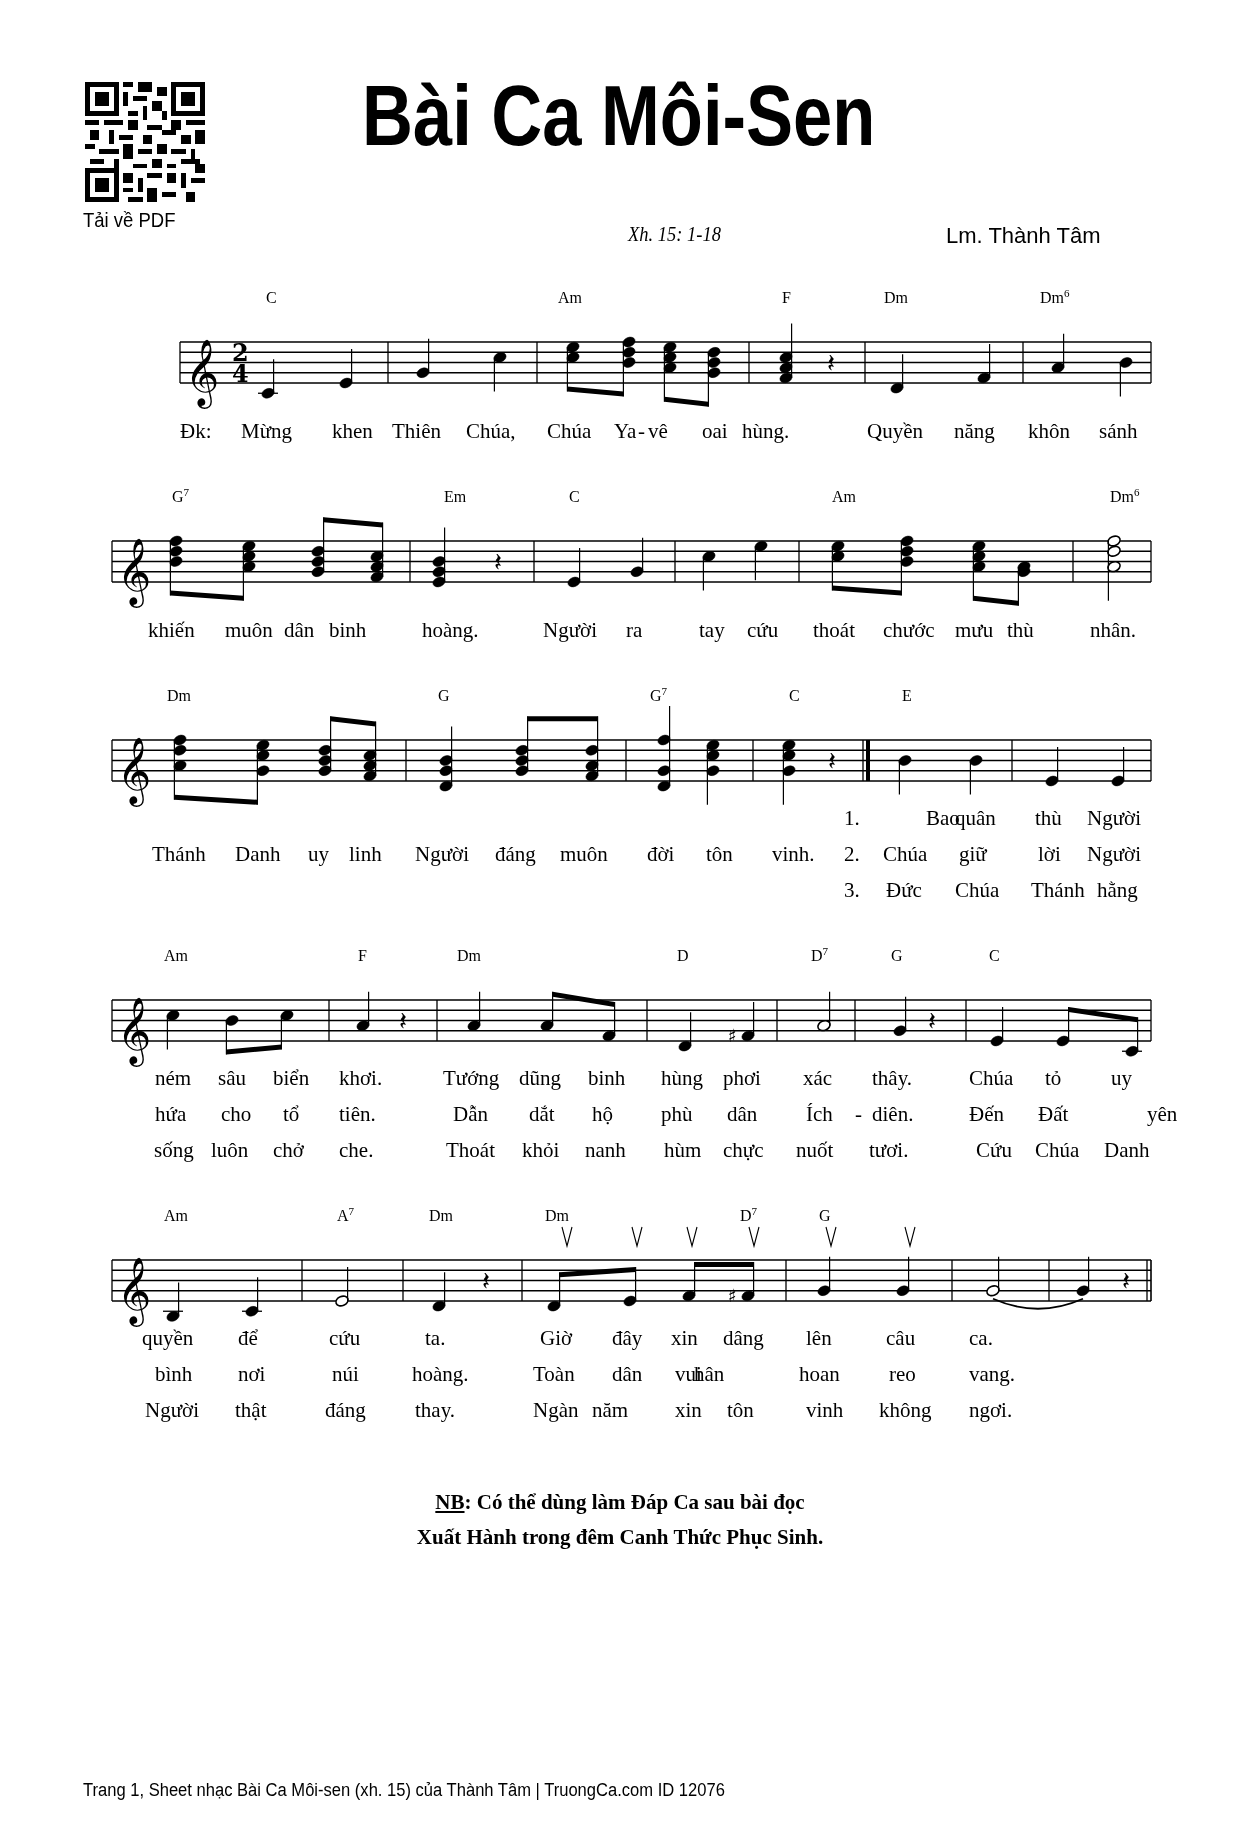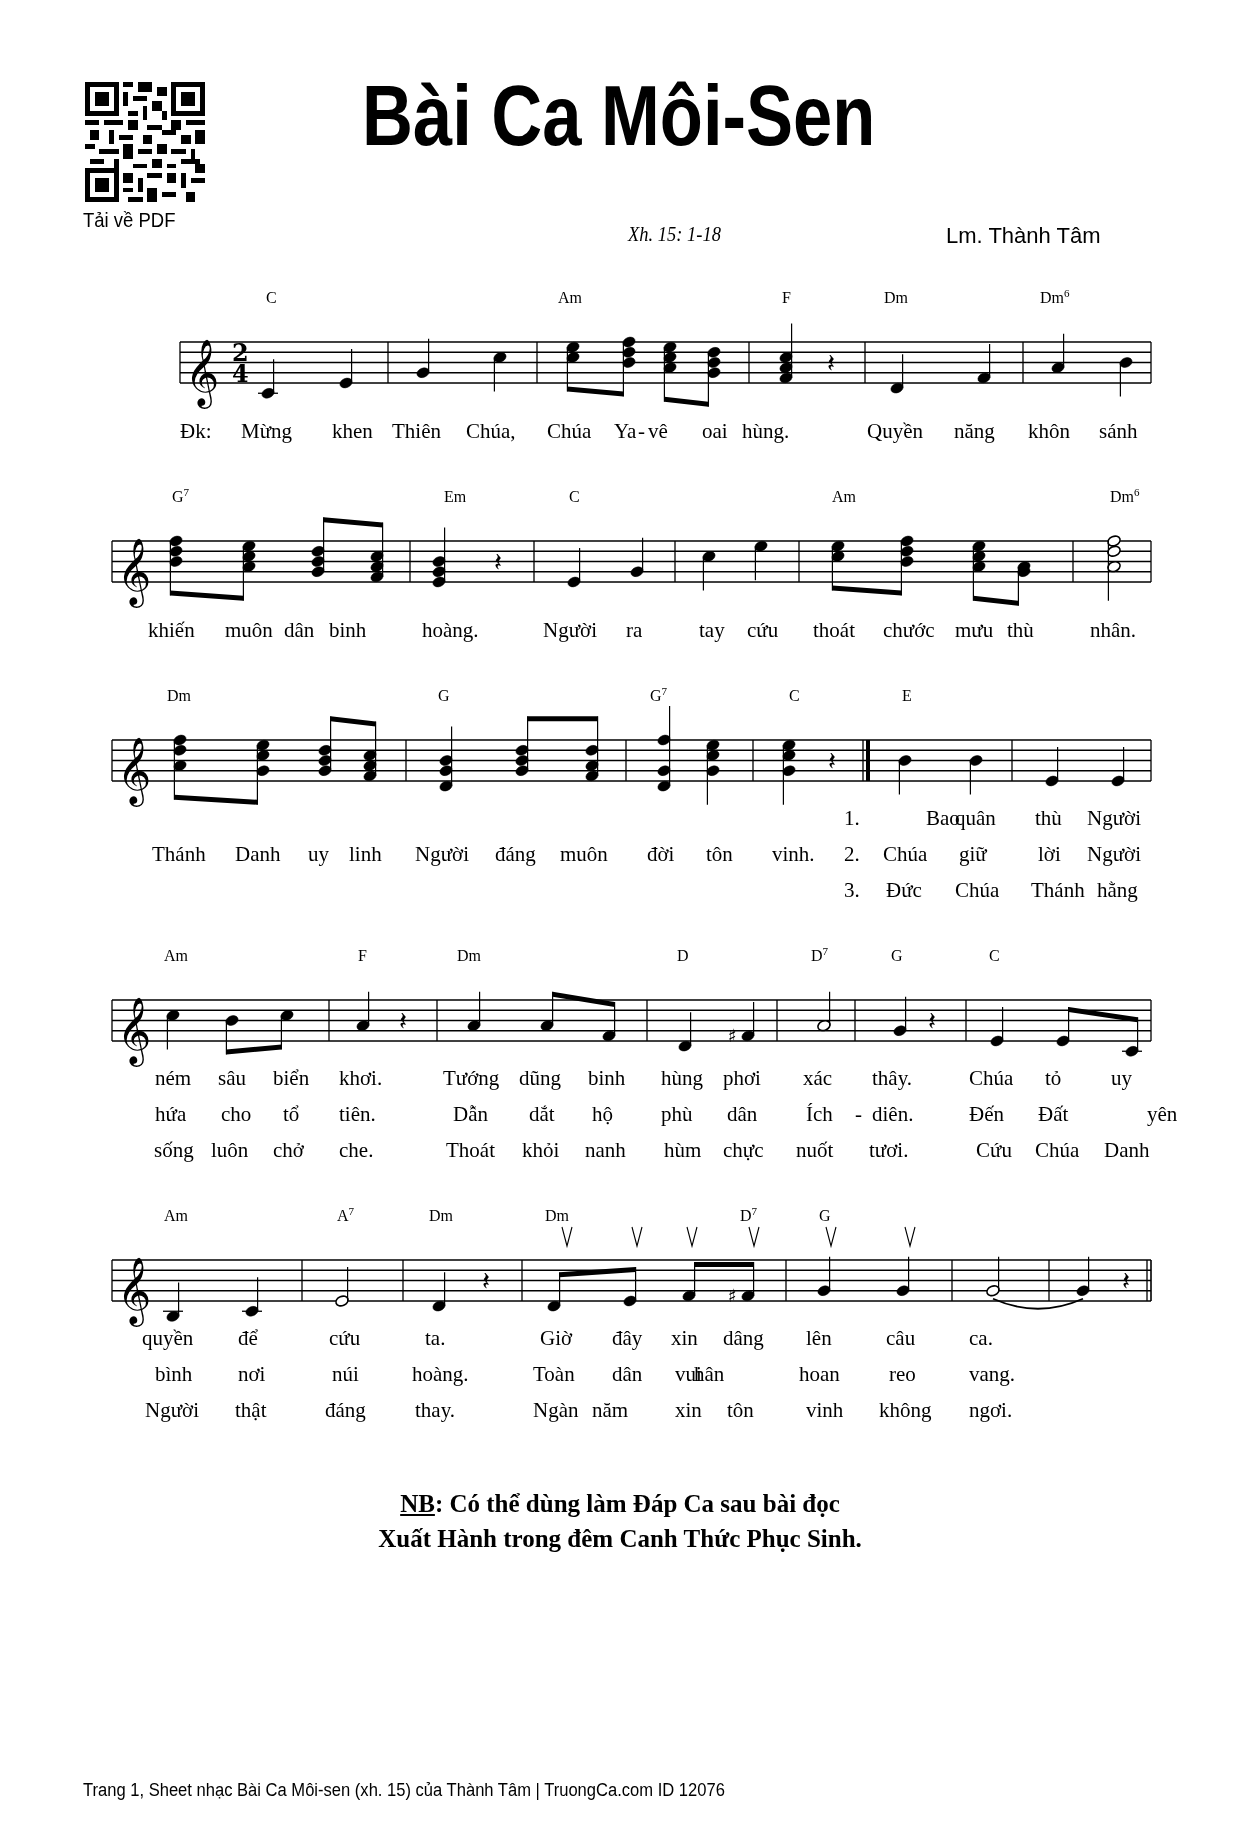--- a/index.html
+++ b/index.html
@@ -7,21 +7,21 @@
   .abs{position:absolute;white-space:nowrap;}
   .qr{position:absolute;left:83px;top:82px;width:124px;height:120px;}
   .qr-label{left:83px;top:208px;font-family:"Liberation Sans",sans-serif;font-size:21px;transform:scaleX(0.88);transform-origin:left top;}
   .title{left:362px;top:72px;font-family:"Liberation Sans",sans-serif;font-weight:bold;font-size:86px;letter-spacing:0px;transform:scaleX(0.82);transform-origin:left top;line-height:1;}
   .ref{left:628px;top:222px;font-family:"Liberation Serif",serif;font-style:italic;font-size:21px;transform:scaleX(0.88);transform-origin:left top;}
   .author{left:946px;top:223px;font-family:"Liberation Sans",sans-serif;font-size:22px;}
   .chord{font-family:"Liberation Serif",serif;font-size:16px;}
   .chord sup{font-size:11px;position:relative;top:-2px;vertical-align:top;}
   .lyric{font-family:"Liberation Serif",serif;font-size:21px;}
   svg.system{position:absolute;left:0;overflow:visible;}
-  .note-text{left:0;width:1240px;text-align:center;font-family:"Liberation Serif",serif;font-weight:bold;font-size:25px;}
+  .note-text{left:0;width:1240px;text-align:center;font-family:"Liberation Serif",serif;font-weight:bold;font-size:21px;}
   .nb-u{text-decoration:underline;}
   .footer{left:83px;top:1780px;font-family:"Liberation Sans",sans-serif;font-size:18px;transform:scaleX(0.92);transform-origin:left top;}
 </style>
 </head>
 <body>
 
 <svg class="qr" viewBox="0 0 25 25" shape-rendering="crispEdges">
   <rect width="25" height="25" fill="#fff"></rect>
   <g fill="#000">
     <rect x="0" y="0" width="7" height="7"></rect>

